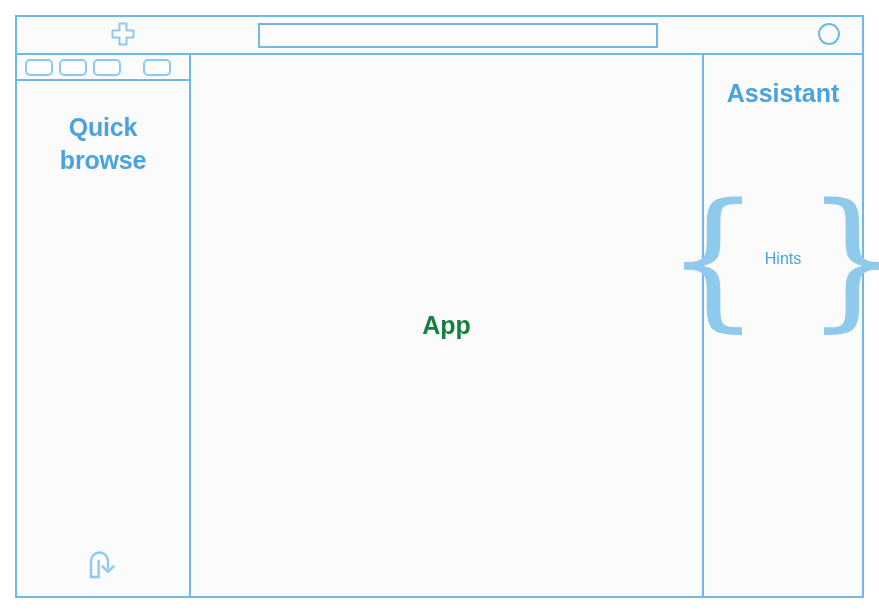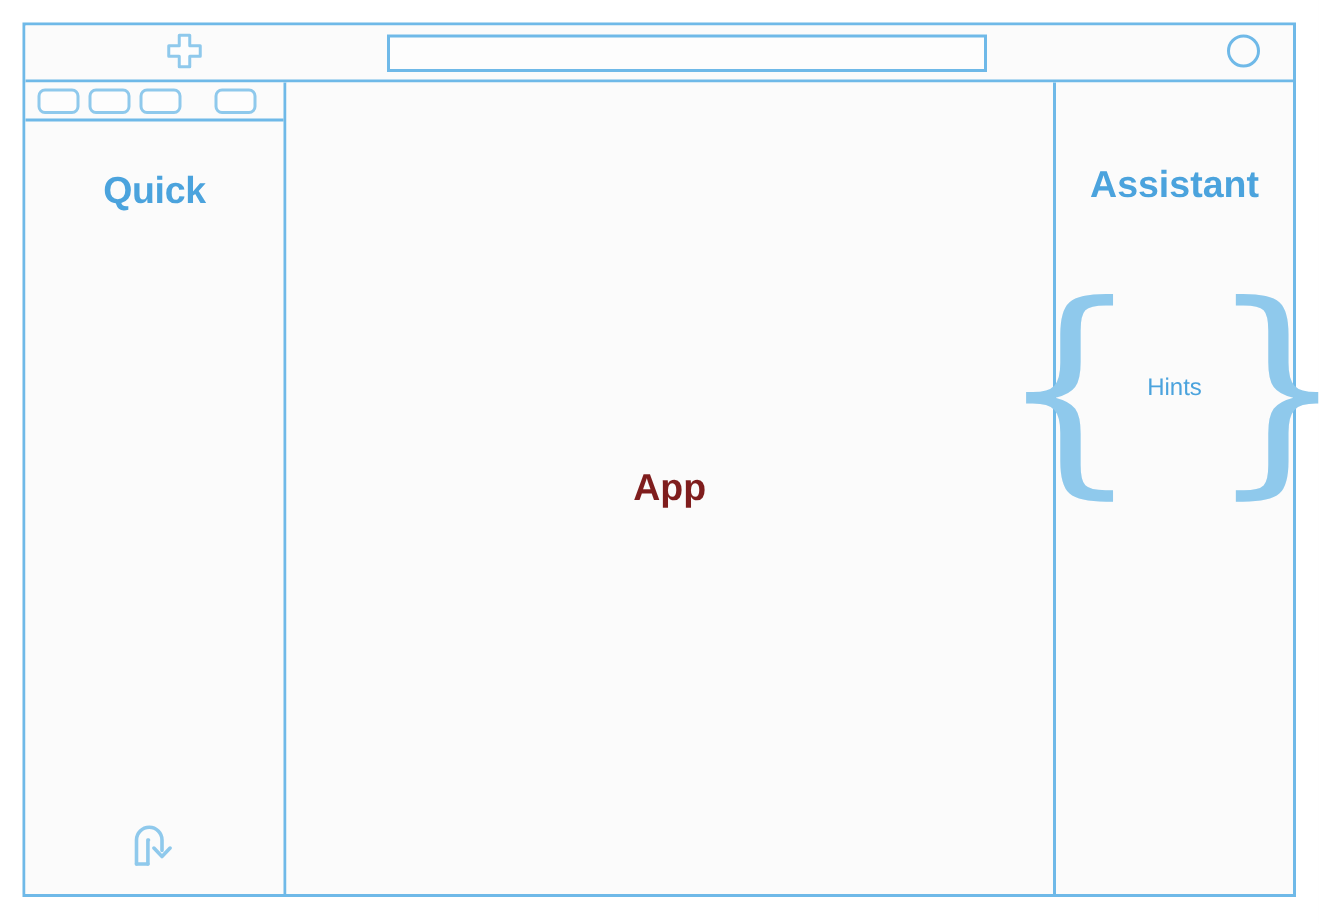--- a/index.html
+++ b/index.html
@@ -167,31 +167,31 @@
     left: 0;
     right: 0;
     bottom: 12px;
     display: flex;
     align-items: center;
     justify-content: center;
   }
 
   
   #app-title {
-    color: #7f1d1d;
+    color: #15803d;
     font-weight: bold;
     font-size: 25px;
   }
 
   
   #assistant-title {
     position: absolute;
     left: 0;
     right: 0;
-    top: 54px;
+    top: 24px;
     text-align: center;
     color: #4ba3dd;
     font-weight: bold;
     font-size: 25px;
   }
   #hints-block {
     position: absolute;
     left: 0;
     right: 0;
     top: 150px;
@@ -252,20 +252,21 @@
           <div class="tab-chip"></div>
           <div class="tab-chip"></div>
           <div id="tab-strip-spacer"></div>
           <div id="tab-chip-add"></div>
         </div>
 
         <div id="sidebar-content">
 
           <div id="quick-browse-title">
             <div>Quick</div>
+            <div>browse</div>
           </div>
 
           <div id="history-button">
             <span>
               <svg width="34" height="32" viewBox="0 0 34 32" aria-hidden="true">
                 <path d="M5 29 L5 13 A8.5 8.5 0 0 1 22 13 L22 20" fill="none" stroke="#8fc9ec" stroke-width="2.4" stroke-linecap="round" stroke-linejoin="round"></path>
                 <path d="M12.6 29 L12.6 13 A0.9 0.9 0 0 1 13 13" fill="none" stroke="#8fc9ec" stroke-width="2.4" stroke-linecap="round" stroke-linejoin="round"></path>
                 <path d="M5 29 L12.6 29" fill="none" stroke="#8fc9ec" stroke-width="2.4" stroke-linecap="round"></path>
                 <path d="M16.6 18.4 L22 24 L27.4 18.4" fill="none" stroke="#8fc9ec" stroke-width="2.4" stroke-linecap="round" stroke-linejoin="round"></path>
               </svg>

